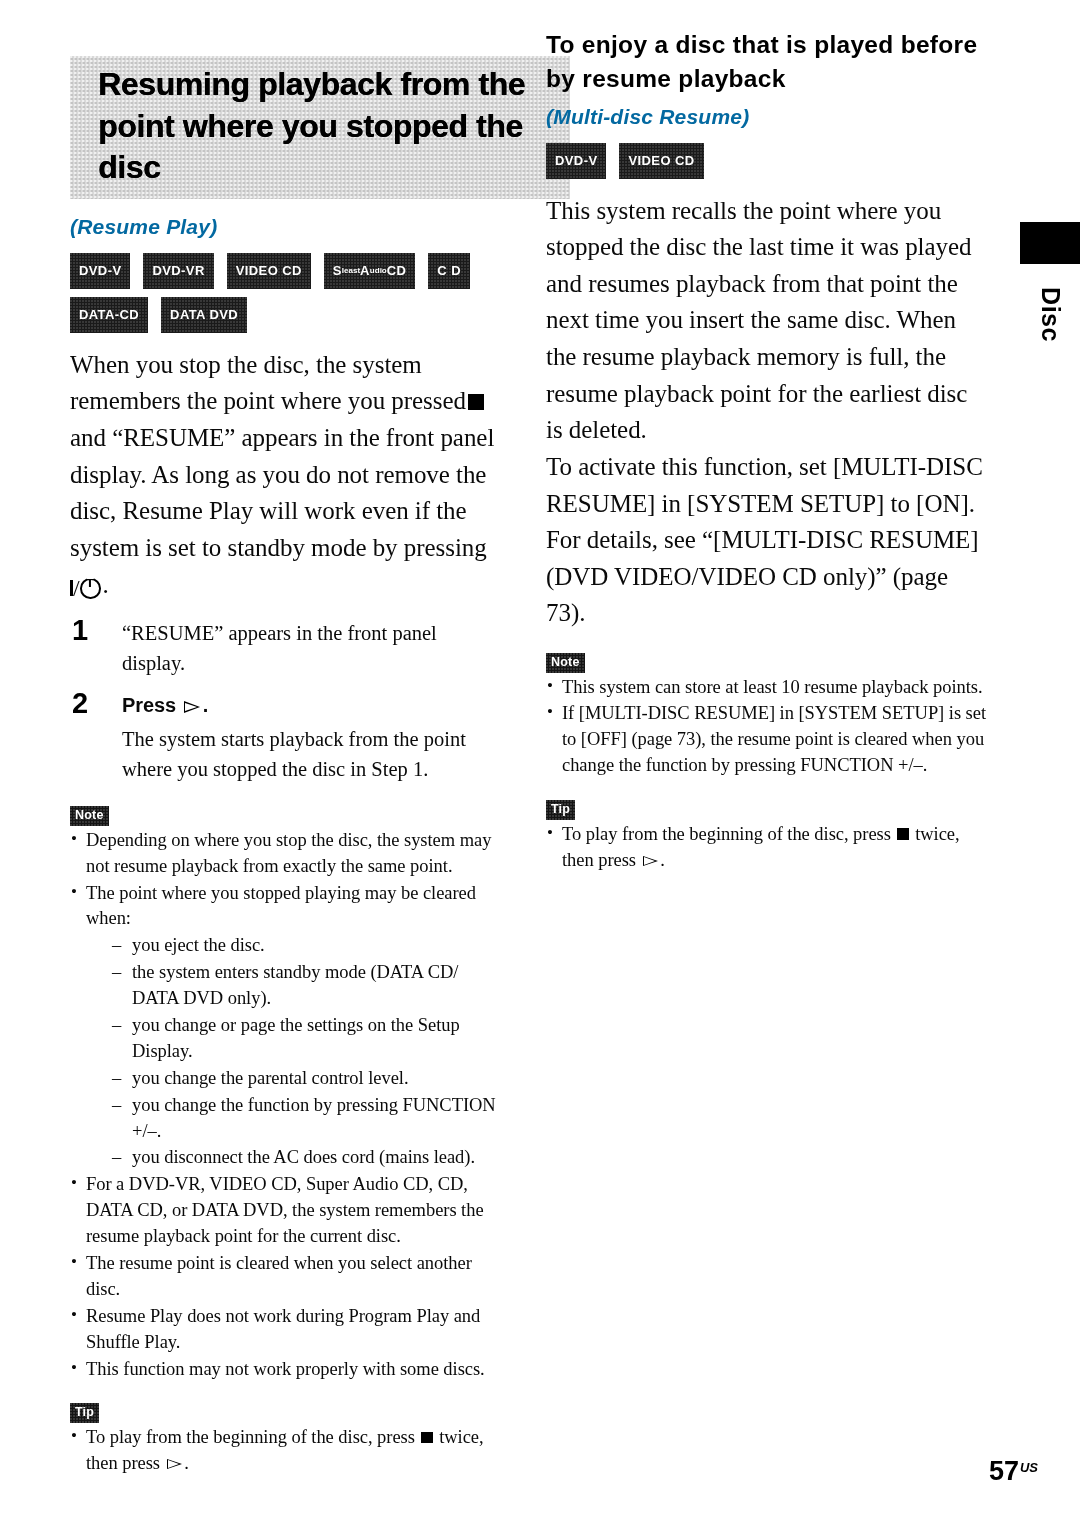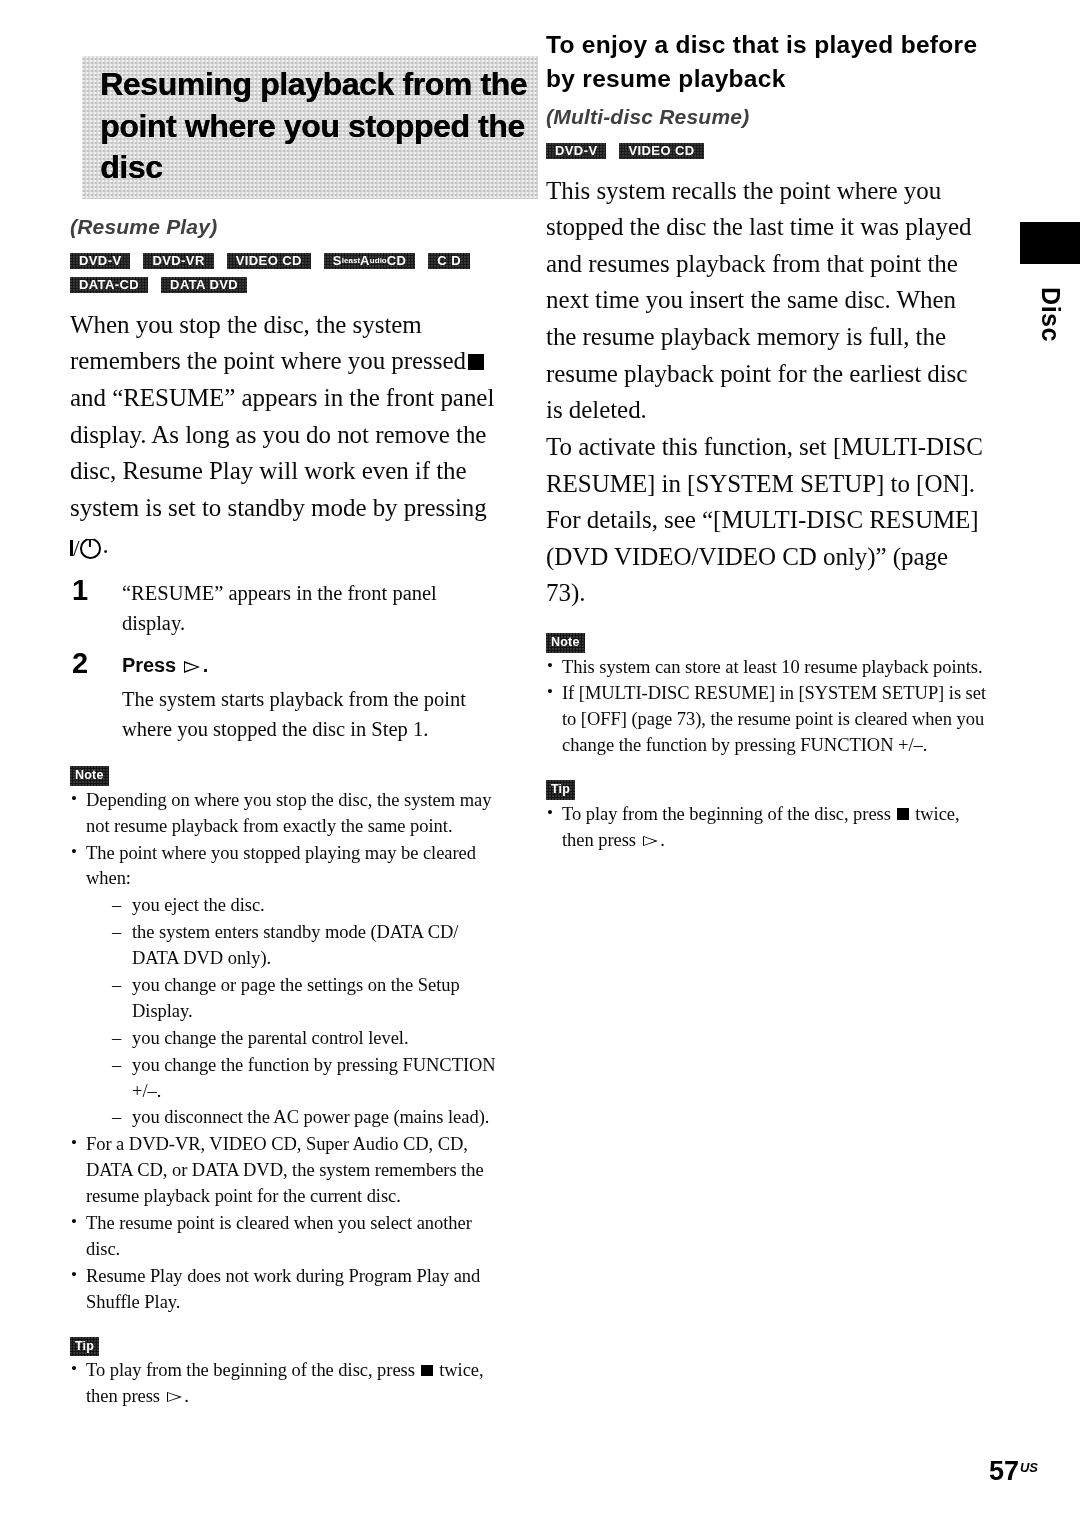--- a/index.html
+++ b/index.html
@@ -27,30 +27,29 @@
     top: 0;
     width: 432px;
   }
   .col-left  { left: 70px; }
   .col-right { left: 546px; width: 444px; }
 
   
   .header-band {
     position: relative;
     margin-top: 56px;
-    width: 456px;
+    width: 500px;
     min-height: 128px;
     background-color: #d9d9d9;
     background-image:
       radial-gradient(circle at 1px 1px, rgba(255,255,255,0.95) 0.6px, rgba(0,0,0,0) 0.9px),
       radial-gradient(circle at 2px 3px, rgba(0,0,0,0.20) 0.5px, rgba(0,0,0,0) 0.9px);
     background-size: 4px 4px, 4px 4px;
     box-sizing: border-box;
-    padding: 8px 10px 10px 18px;
-    margin-left: 12px;
+    padding: 8px 10px 10px 28px;
   }
   .header-band h1 {
     margin: 0;
     font-family: "Liberation Sans", sans-serif;
     font-weight: bold;
     font-size: 32px;
     line-height: 1.30;
     letter-spacing: -0.4px;
     color: #000;
     text-shadow: 0.4px 0 0 #000;
@@ -67,21 +66,21 @@
     letter-spacing: 0.3px;
     color: #000;
   }
 
   .subtitle {
     font-family: "Liberation Sans", sans-serif;
     font-style: italic;
     font-weight: bold;
     font-size: 21px;
     letter-spacing: 0.2px;
-    color: #404040;
+    color: #0369a1;
     margin: 9px 0 0 0;
   }
   .subtitle-left { margin-top: 16px; }
 
   
   .badges {
     margin-top: 14px;
     display: flex;
     flex-wrap: wrap;
     gap: 8px 13px;
@@ -93,21 +92,21 @@
     justify-content: center;
     background-color: #1a1a1a;
     background-image:
       radial-gradient(circle at 1px 1px, rgba(255,255,255,0.22) 0.5px, rgba(0,0,0,0) 1px);
     background-size: 3px 3px;
     color: #ffffff;
     font-family: "Liberation Sans", sans-serif;
     font-weight: bold;
     font-size: 13px;
     letter-spacing: 0.4px;
-    height: 16px;
+    height: 36px;
     padding: 0 9px;
     box-sizing: border-box;
     white-space: nowrap;
     line-height: 1;
   }
   .badge .sml { font-size: 8px; letter-spacing: 0; }
 
   
   p.body {
     margin: 14px 0 0 0;
@@ -385,26 +384,27 @@
       <ul class="bullets">
         <li>Depending on where you stop the disc, the system may not resume playback from exactly the same point.</li>
         <li>
           <span>The point where you stopped playing may be cleared when:</span>
           <ul class="dashes">
             <li>you eject the disc.</li>
             <li>the system enters standby mode (DATA CD/ DATA DVD only).</li>
             <li>you change or page the settings on the Setup Display.</li>
             <li>you change the parental control level.</li>
             <li>you change the function by pressing FUNCTION +/–.</li>
-            <li>you disconnect the AC power page (mains lead).</li>
+            <li>you disconnect the AC does cord (mains lead).</li>
           </ul>
         </li>
         <li>For a DVD-VR, VIDEO CD, Super Audio CD, CD, DATA CD, or DATA DVD, the system remembers the resume playback point for the current disc.</li>
         <li>The resume point is cleared when you select another disc.</li>
         <li>Resume Play does not work during Program Play and Shuffle Play.</li>
+        <li>This function may not work properly with some discs.</li>
       </ul>
     </div>
 
     <div class="tip-block">
       <span class="tagbox">Tip</span>
       <ul class="bullets">
         <li><span>To play from the beginning of the disc, press</span> <span class="g-stop"></span> <span>twice, then press</span> <span class="g-play-o"></span><span>.</span></li>
       </ul>
     </div>
 

